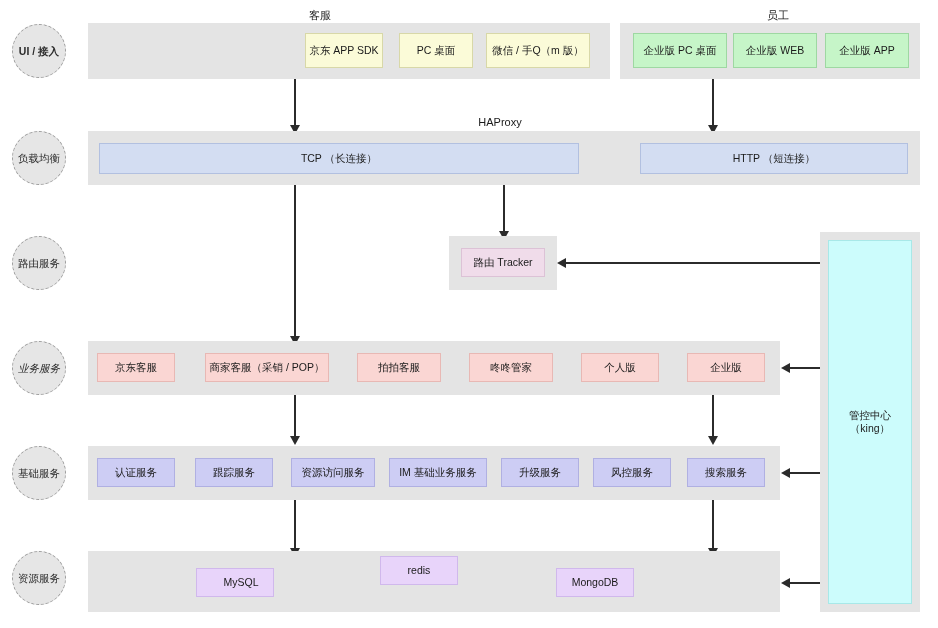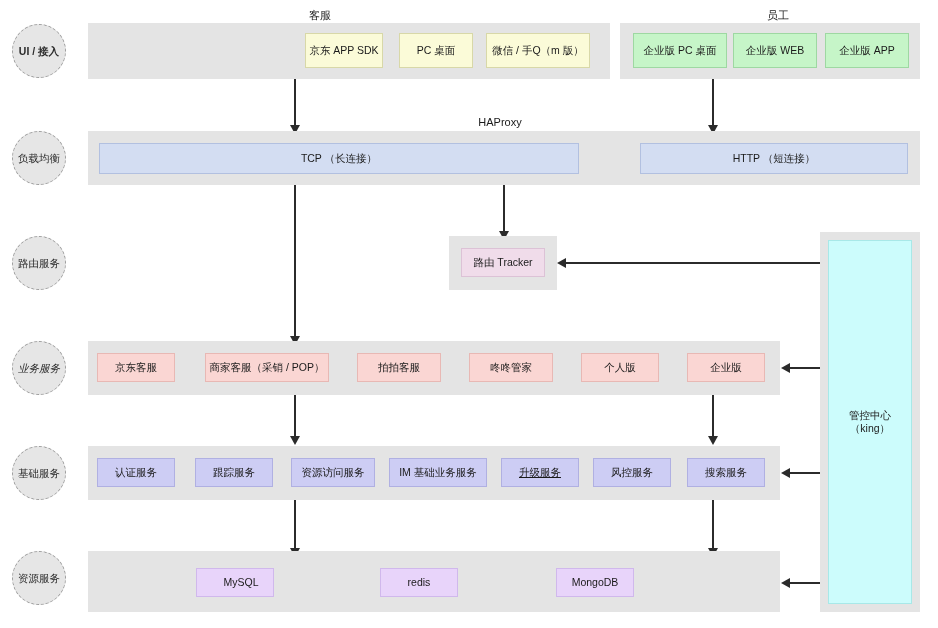--- a/index.html
+++ b/index.html
@@ -148,37 +148,37 @@
 
   <div class="vline" style="left:712px;top:395px;height:43px;"></div>
   <div class="arrow-down" style="left:708px;top:436px;"></div>
 
   <div class="band" style="left:88px;top:446px;width:692px;height:54px;"></div>
 
   <div class="node n-purple" style="left:97px;top:458px;width:78px;height:29px;">认证服务</div>
   <div class="node n-purple" style="left:195px;top:458px;width:78px;height:29px;">跟踪服务</div>
   <div class="node n-purple" style="left:291px;top:458px;width:84px;height:29px;">资源访问服务</div>
   <div class="node n-purple" style="left:389px;top:458px;width:98px;height:29px;">IM 基础业务服务</div>
-  <div class="node n-purple" style="left:501px;top:458px;width:78px;height:29px;text-decoration:underline;">升级服务</div>
+  <div class="node n-purple" style="left:501px;top:458px;width:78px;height:29px;">升级服务</div>
   <div class="node n-purple" style="left:593px;top:458px;width:78px;height:29px;">风控服务</div>
   <div class="node n-purple" style="left:687px;top:458px;width:78px;height:29px;">搜索服务</div>
 
   <div class="hline" style="left:783px;top:472px;width:38px;"></div>
   <div class="arrow-left" style="left:781px;top:468px;"></div>
 
   <div class="vline" style="left:294px;top:500px;height:50px;"></div>
   <div class="arrow-down" style="left:290px;top:548px;"></div>
 
   <div class="vline" style="left:712px;top:500px;height:50px;"></div>
   <div class="arrow-down" style="left:708px;top:548px;"></div>
 
   <div class="band" style="left:88px;top:551px;width:692px;height:61px;"></div>
 
   <div class="node n-violet" style="left:196px;top:568px;width:78px;height:29px;padding-left:12px;">MySQL</div>
-  <div class="node n-violet" style="left:380px;top:568px;width:78px;height:29px;">redis</div>
+  <div class="node n-violet" style="left:380px;top:556px;width:78px;height:29px;">redis</div>
   <div class="node n-violet" style="left:556px;top:568px;width:78px;height:29px;">MongoDB</div>
 
   <div class="hline" style="left:783px;top:582px;width:38px;"></div>
   <div class="arrow-left" style="left:781px;top:578px;"></div>
 
   <div class="band" style="left:820px;top:232px;width:100px;height:380px;"></div>
   <div class="node n-cyan multiline" style="left:828px;top:240px;width:84px;height:364px;">管控中心<br>（king）</div>
 
 </div>
 

